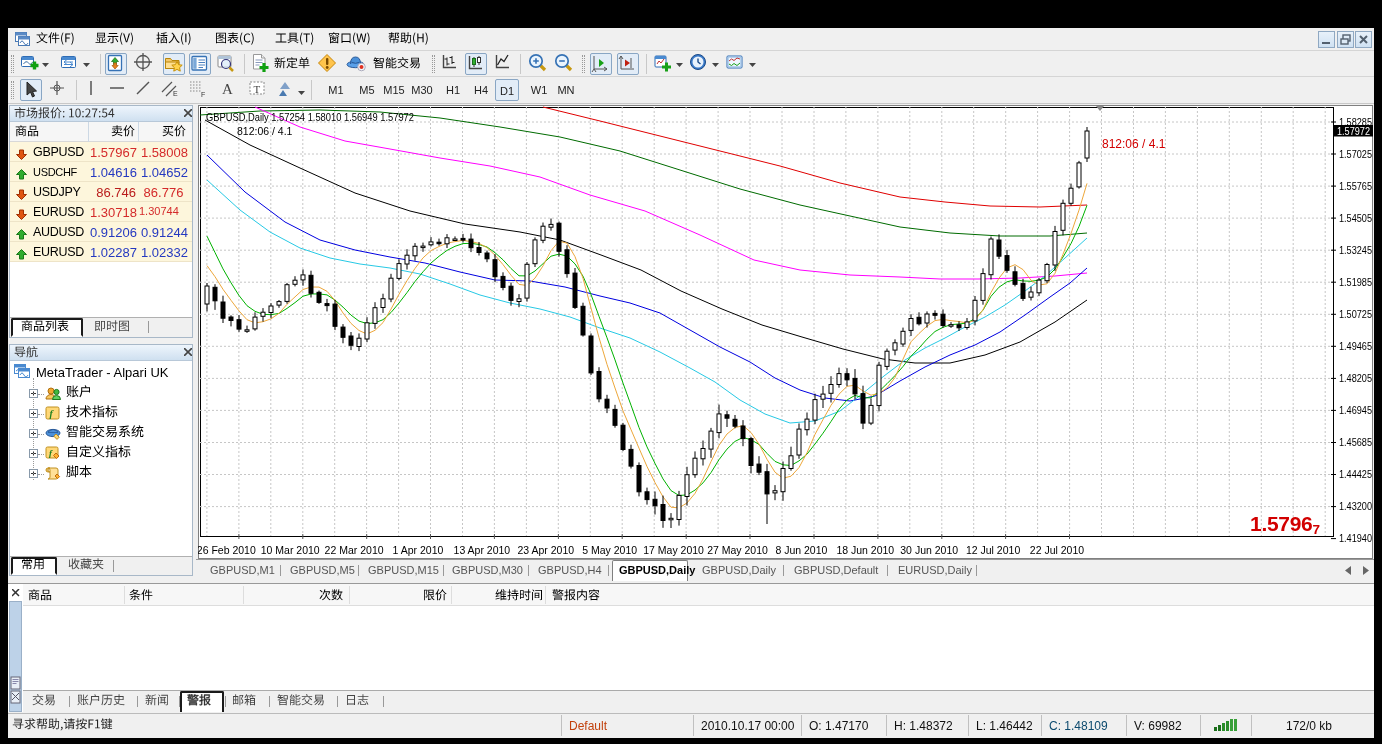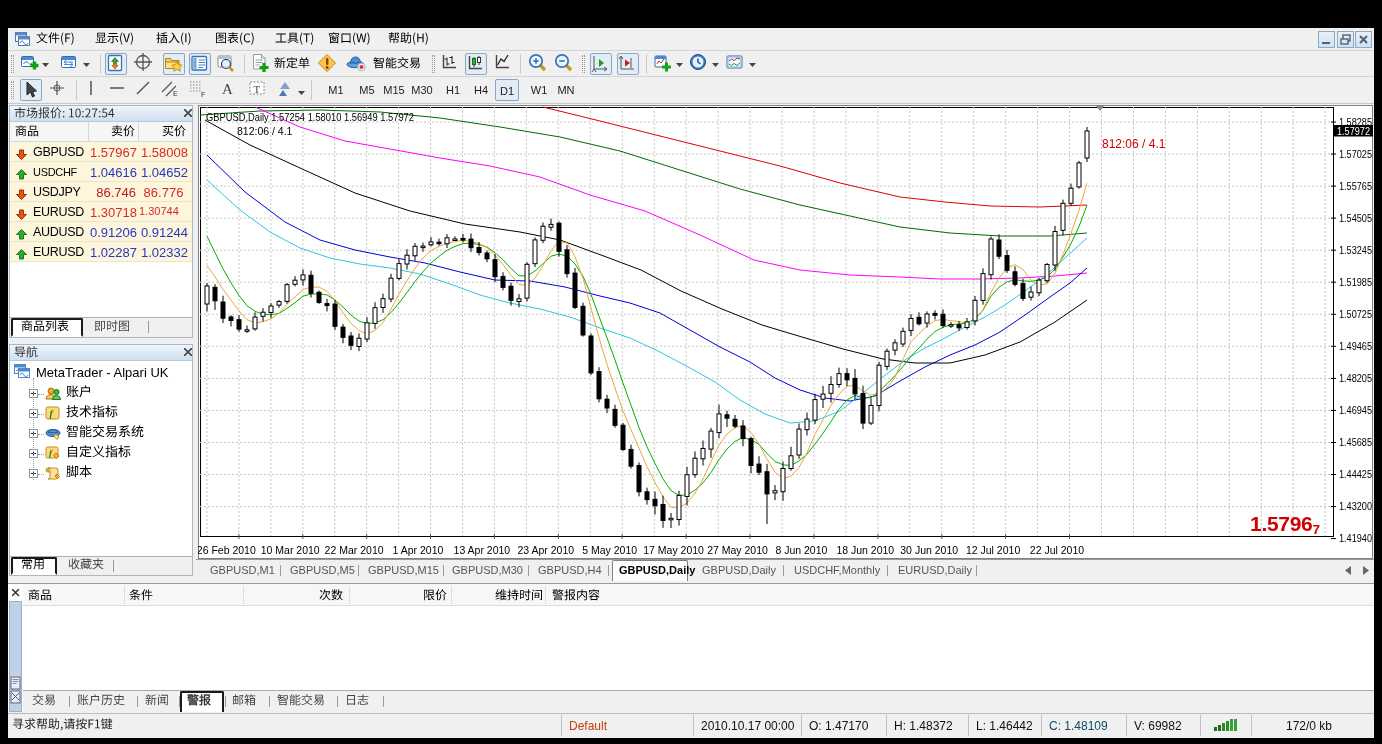--- a/index.html
+++ b/index.html
@@ -425,21 +425,21 @@
       <div class="lat" style="left:444px;top:536px;color:#555">GBPUSD,M30</div>
       <div class="lat" style="left:530px;top:536px;color:#555">GBPUSD,H4</div>
       <div class="abs" style="left:272px;top:537px;width:1px;height:11px;background:#999"></div>
       <div class="abs" style="left:350px;top:537px;width:1px;height:11px;background:#999"></div>
       <div class="abs" style="left:435px;top:537px;width:1px;height:11px;background:#999"></div>
       <div class="abs" style="left:520px;top:537px;width:1px;height:11px;background:#999"></div>
       <div class="abs" style="left:600px;top:537px;width:1px;height:11px;background:#999"></div>
       <div class="ptab" style="left:604px;top:532px;width:76px;height:21px;border-bottom:0"></div>
       <div class="lat" style="left:611px;top:536px;font-weight:bold">GBPUSD,Daily</div>
       <div class="lat" style="left:694px;top:536px;color:#555">GBPUSD,Daily</div>
-      <div class="lat" style="left:786px;top:536px;color:#555">USDCHF,Monthly</div>
+      <div class="lat" style="left:786px;top:536px;color:#555">GBPUSD,Default</div>
       <div class="lat" style="left:890px;top:536px;color:#555">EURUSD,Daily</div>
       <div class="abs" style="left:775px;top:537px;width:1px;height:11px;background:#999"></div>
       <div class="abs" style="left:879px;top:537px;width:1px;height:11px;background:#999"></div>
       <div class="abs" style="left:968px;top:537px;width:1px;height:11px;background:#999"></div>
       <svg class="abs" style="left:1336px;top:538px" width="10" height="9">
         <path d="M7 0 L1 4.5 L7 9 Z" fill="#666"></path>
       </svg>
       <svg class="abs" style="left:1352px;top:538px" width="10" height="9">
         <path d="M3 0 L9 4.5 L3 9 Z" fill="#666"></path>
       </svg>

